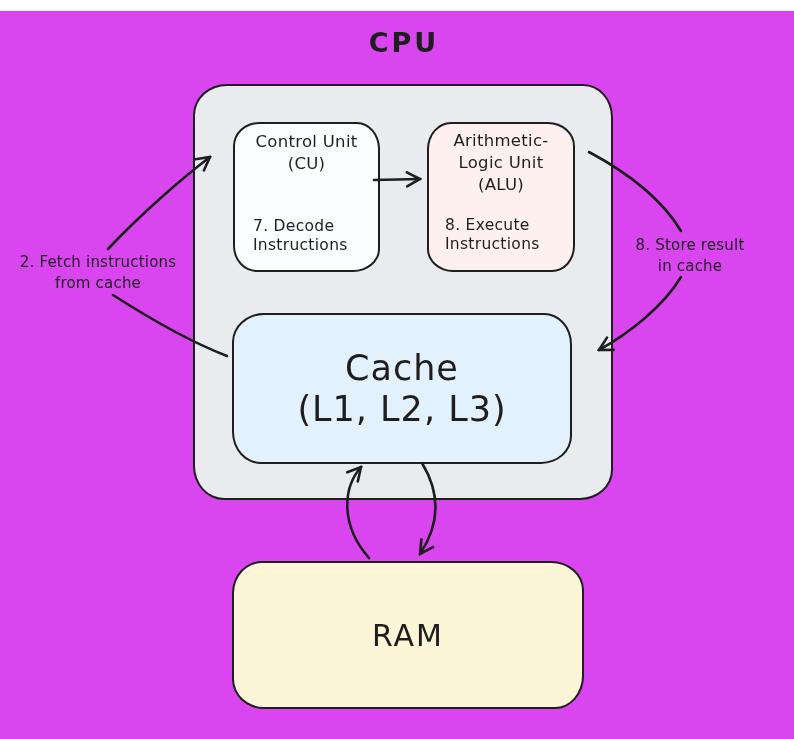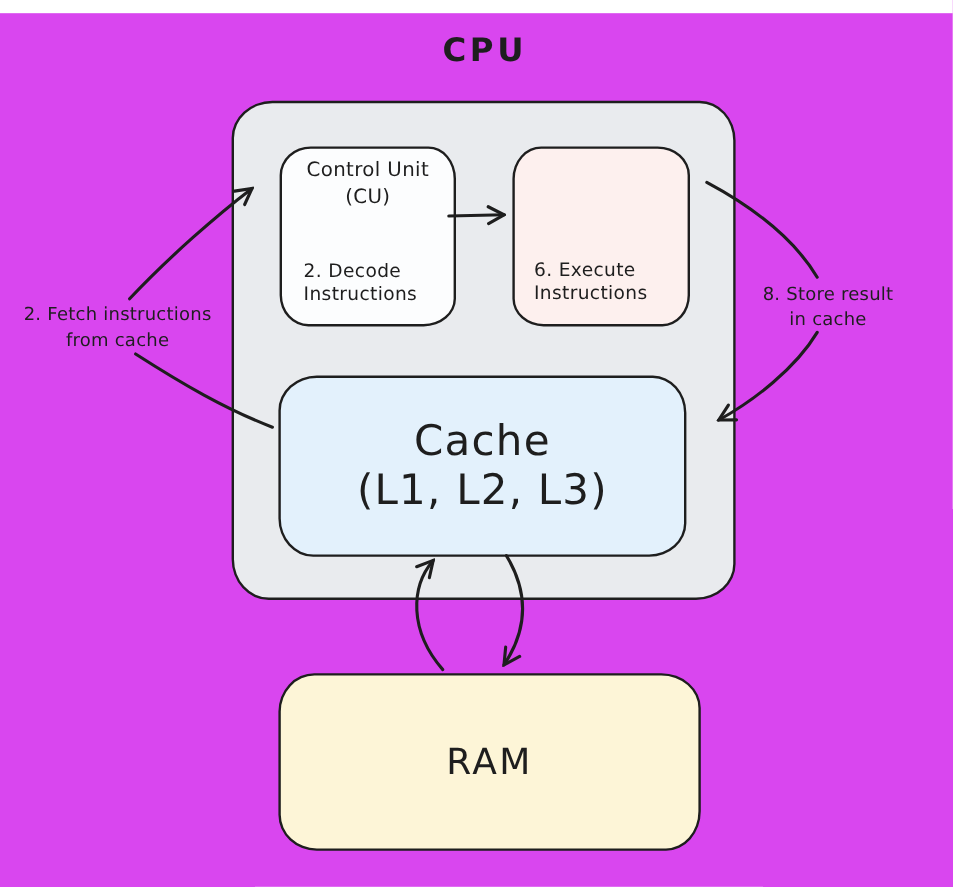--- a/index.html
+++ b/index.html
@@ -118,26 +118,29 @@
 
 <div id="canvas" style="background: #d946ef; margin-top: 11px;">
 
   <div id="cpu-title">CPU</div>
 
   <div id="cpu-box" class="box" style="background: rgb(233, 235, 238);"></div>
 
   <div id="cu-box" class="box" style="background: rgb(252, 253, 254);">
     <div class="unit-title multiline">Control Unit
 (CU)</div>
-    <div class="unit-step multiline">2. Decode
+    <div class="unit-step multiline">7. Decode
 Instructions</div>
   </div>
 
   <div id="alu-box" class="box" style="background: rgb(253, 240, 238);">
-    <div class="unit-step multiline">6. Execute
+    <div class="unit-title multiline">Arithmetic-
+Logic Unit
+(ALU)</div>
+    <div class="unit-step multiline">8. Execute
 Instructions</div>
   </div>
 
   <div id="cache-box" class="box" style="background: rgb(227, 241, 252);">
     <div id="cache-label" class="multiline">Cache
 (L1, L2, L3)</div>
   </div>
 
   <div id="ram-box" class="box" style="background: rgb(253, 245, 215);">
     <div id="ram-label">RAM</div>

